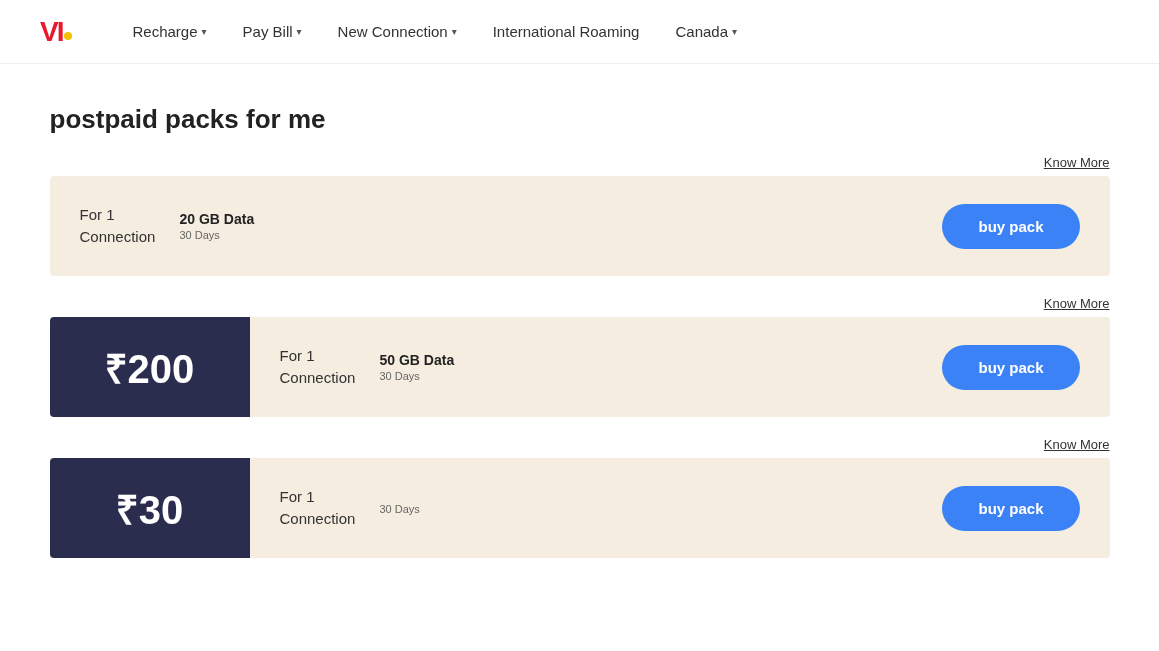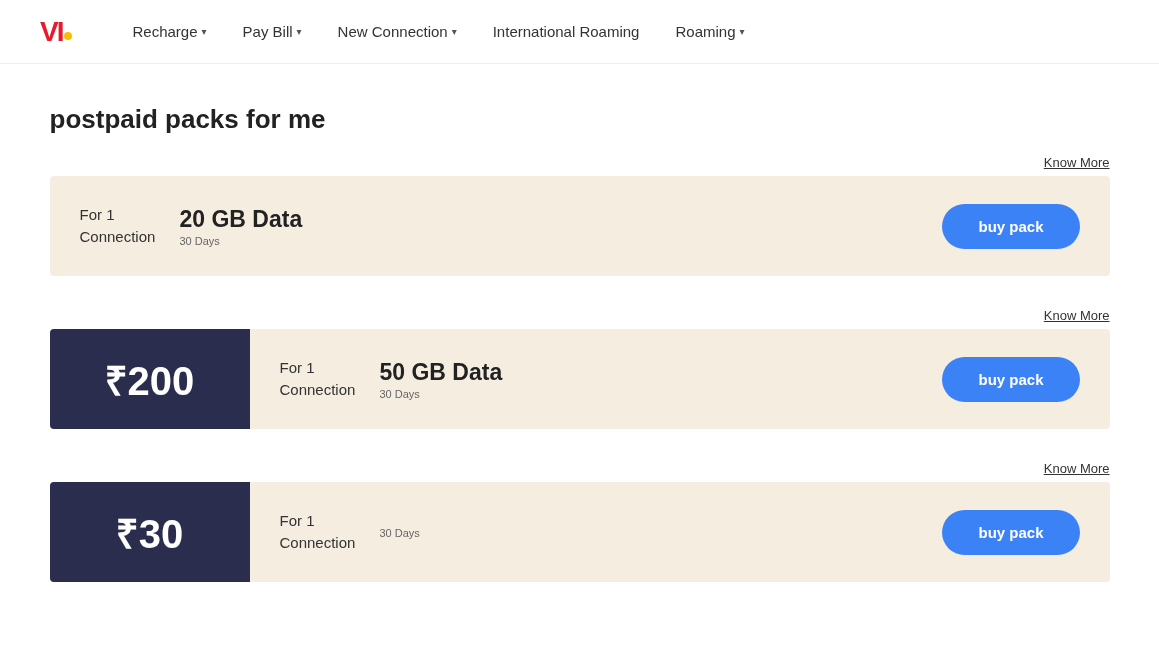--- a/index.html
+++ b/index.html
@@ -63,21 +63,21 @@
     }
     .page-title {
       font-size: 26px;
       font-weight: 700;
       color: #222;
       margin-bottom: 20px;
     }
 
     
     .pack-section {
-      margin-bottom: 32px;
+      margin-bottom: 20px;
     }
     .know-more-row {
       display: flex;
       justify-content: flex-end;
       margin-bottom: 6px;
     }
     .know-more-link {
       font-size: 13px;
       color: #333;
       text-decoration: underline;
@@ -114,21 +114,21 @@
       font-size: 15px;
       color: #333;
       line-height: 1.5;
       min-width: 100px;
     }
     .pack-data {
       font-size: 15px;
       color: #333;
     }
     .pack-data-main {
-      font-size: 23px;
+      font-size: 14px;
       font-weight: 600;
       color: #222;
     }
     .pack-data-sub {
       font-size: 11px;
       color: #666;
       margin-top: 2px;
     }
     .buy-btn {
       margin-left: auto;
@@ -166,21 +166,21 @@
       <span class="nav-arrow">▾</span>
     </span>
     <span class="nav-item">
       <span>New Connection</span>
       <span class="nav-arrow">▾</span>
     </span>
     <span class="nav-item">
       <span>International Roaming</span>
     </span>
     <span class="nav-item">
-      <span>Roaming</span>
+      <span>Canada</span>
       <span class="nav-arrow">▾</span>
     </span>
   </nav>
 </header>
 
 <main class="main">
   <h1 class="page-title">postpaid packs for me</h1>
 
   <div class="pack-section">
     <div class="know-more-row">

